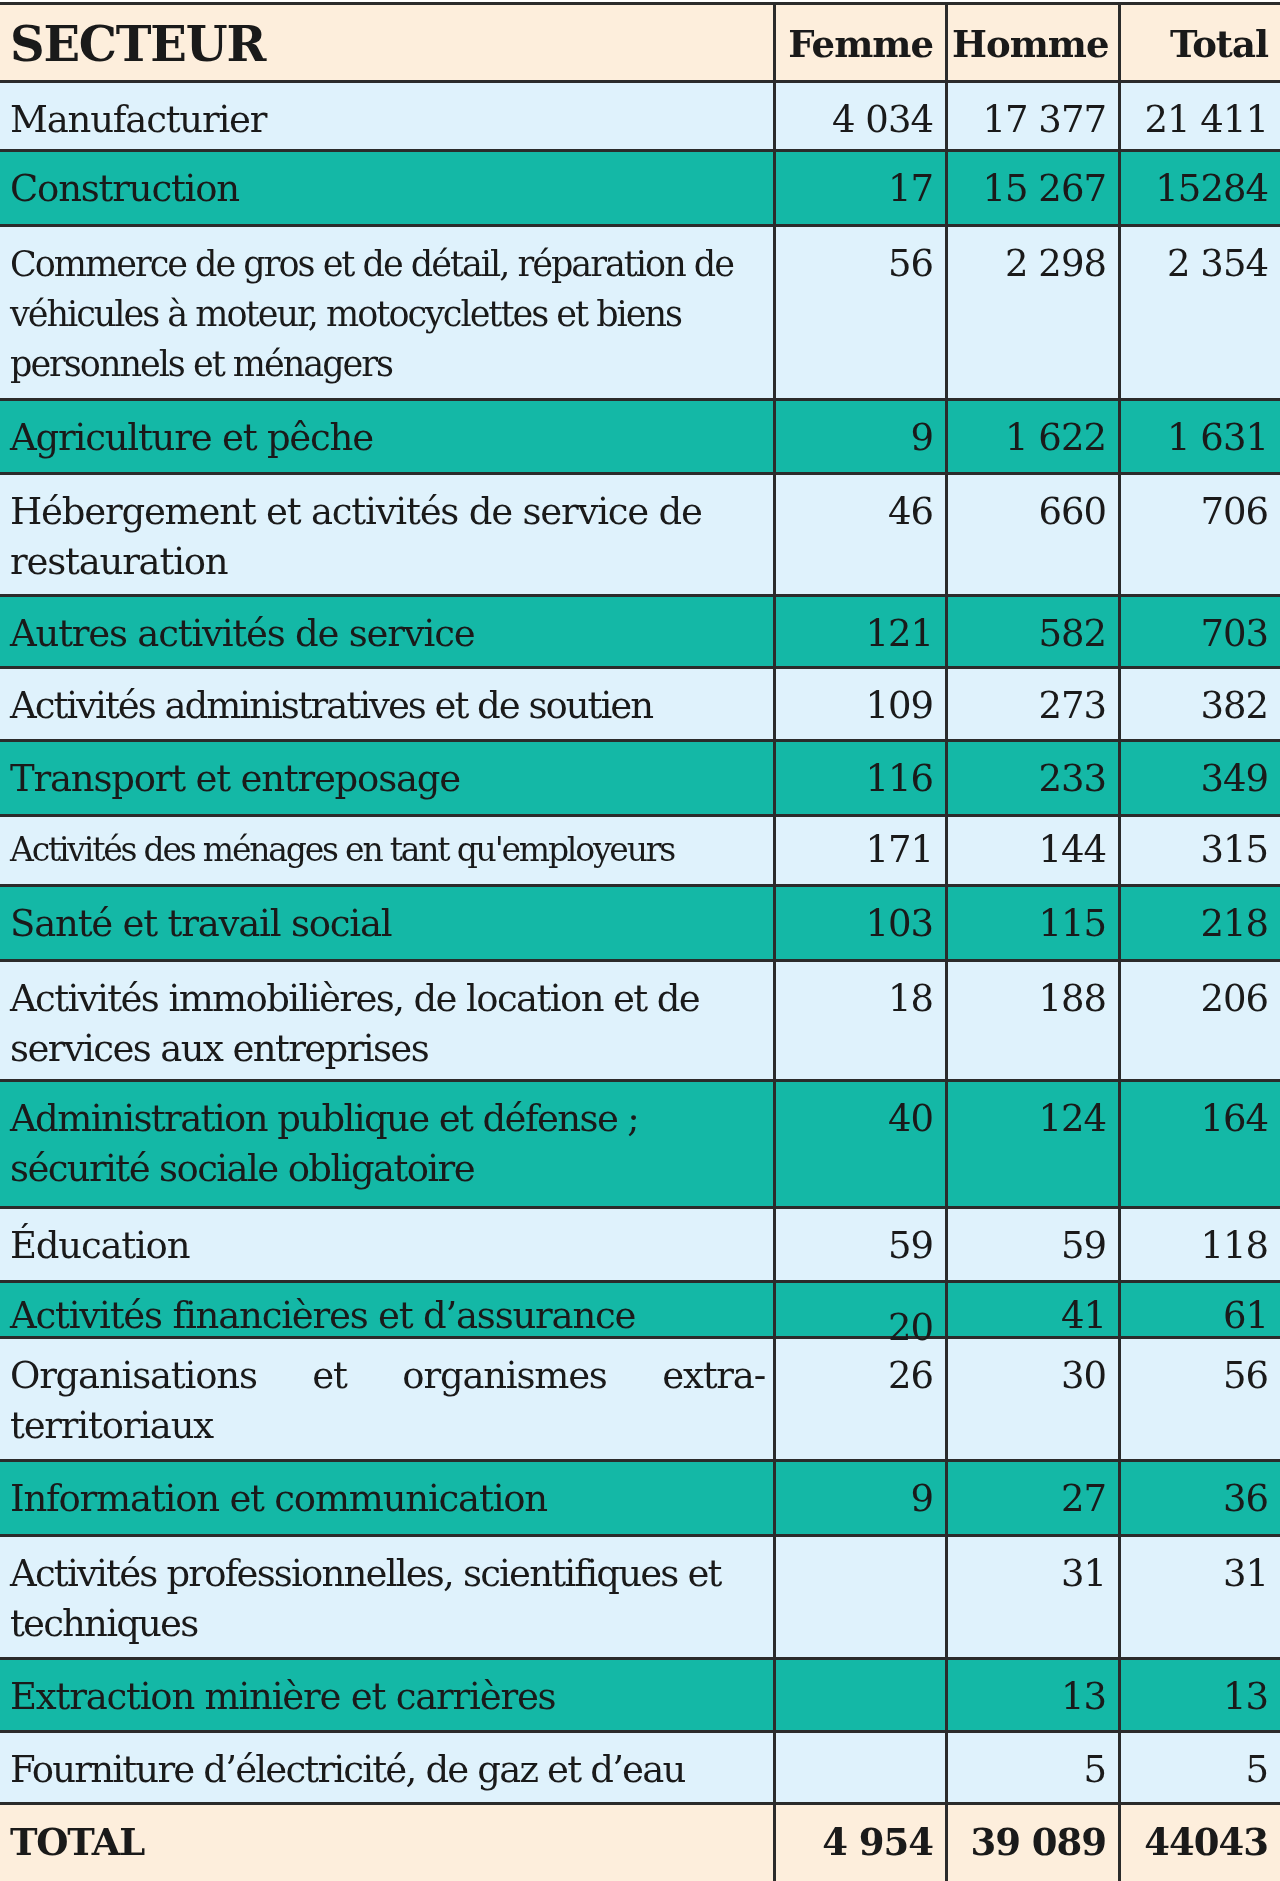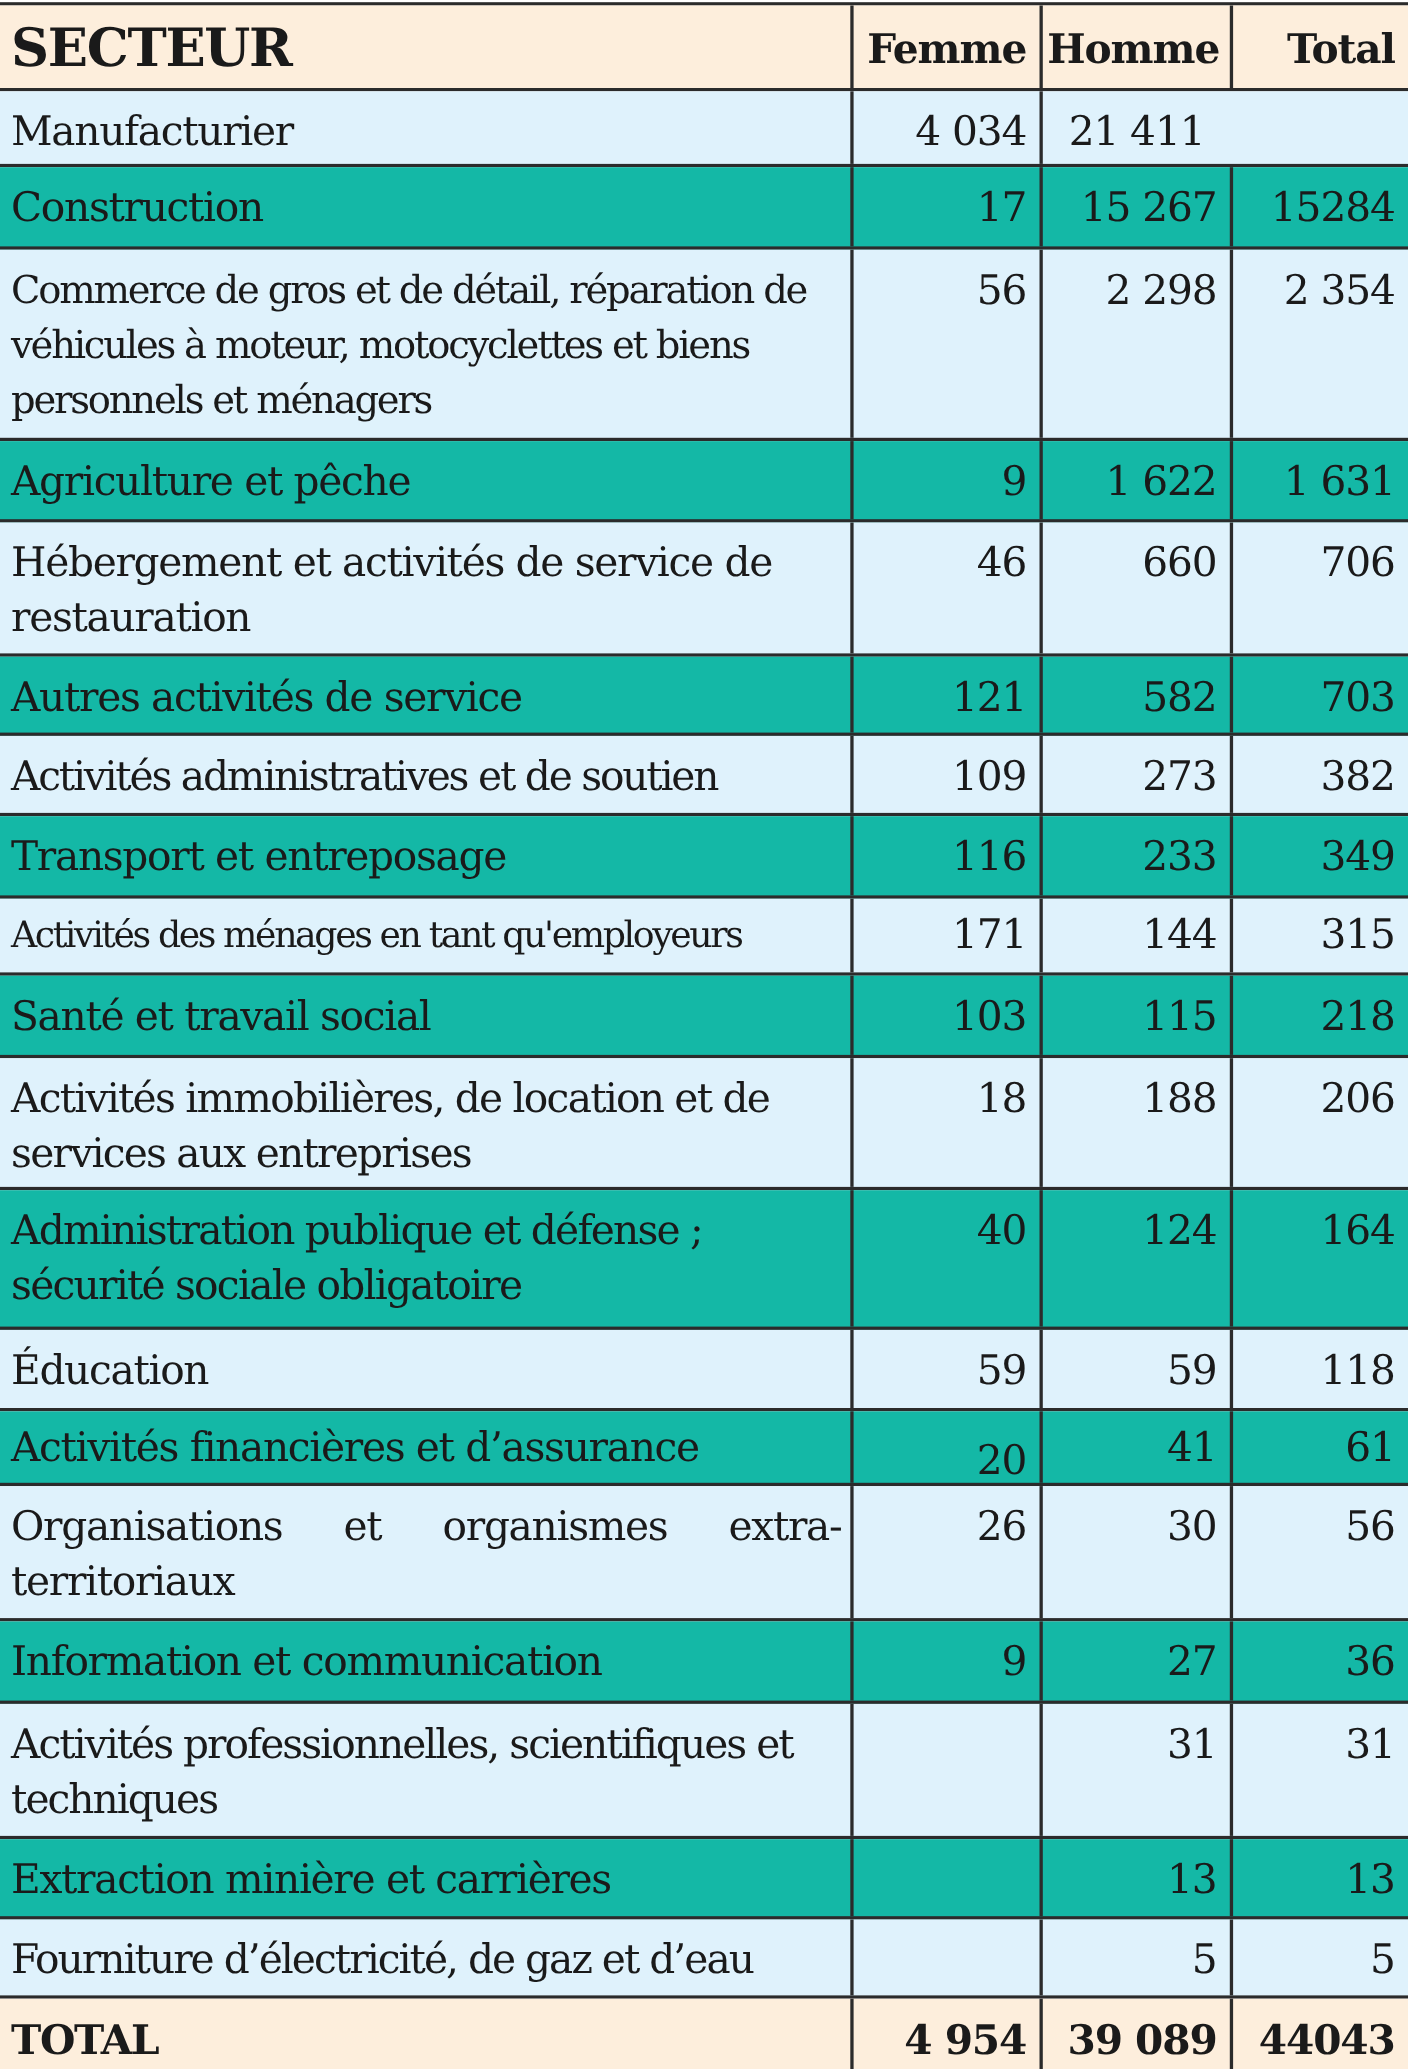--- a/index.html
+++ b/index.html
@@ -38,20 +38,21 @@
   <div class="row head" style="height:78px">
     <div class="c sector">SECTEUR</div>
     <div class="c num f">Femme</div>
     <div class="c num h">Homme</div>
     <div class="c num t">Total</div>
   </div>
 
   <div class="row blue" style="height:69px">
     <div class="c sector">Manufacturier</div>
     <div class="c num f">4 034</div>
+    <div class="c num h">17 377</div>
     <div class="c num t">21 411</div>
   </div>
 
   <div class="row white" style="height:75px">
     <div class="c sector">Construction</div>
     <div class="c num f">17</div>
     <div class="c num h">15 267</div>
     <div class="c num t">15284</div>
   </div>
 
@@ -125,21 +126,21 @@
     <div class="c num t">164</div>
   </div>
 
   <div class="row blue" style="height:74px">
     <div class="c sector">Éducation</div>
     <div class="c num f">59</div>
     <div class="c num h">59</div>
     <div class="c num t">118</div>
   </div>
 
-  <div class="row white" style="height:68px">
+  <div class="row white" style="height:56px">
     <div class="c sector" style="padding-top:8px">Activités financières et d’assurance</div>
     <div class="c num f" style="padding-top:20px">20</div>
     <div class="c num h" style="padding-top:8px">41</div>
     <div class="c num t" style="padding-top:8px">61</div>
   </div>
 
   <div class="row blue" style="height:123px">
     <div class="c sector" style="text-align:justify;text-align-last:left">Organisations et organismes extra-territoriaux</div>
     <div class="c num f">26</div>
     <div class="c num h">30</div>

